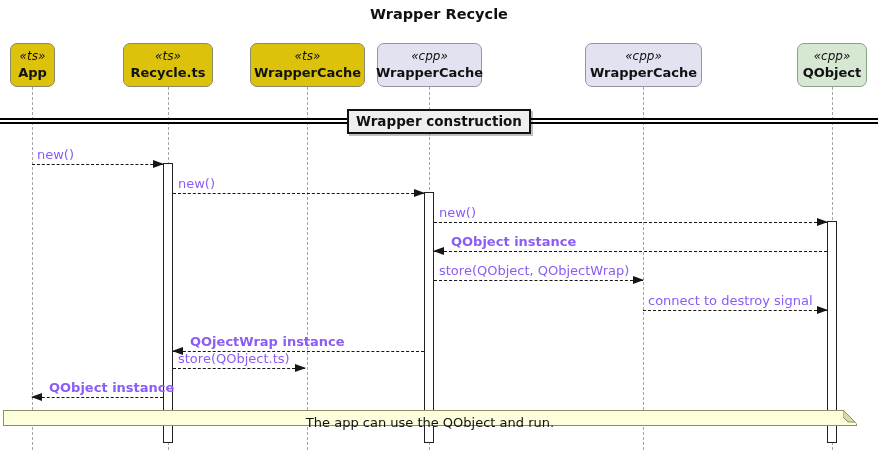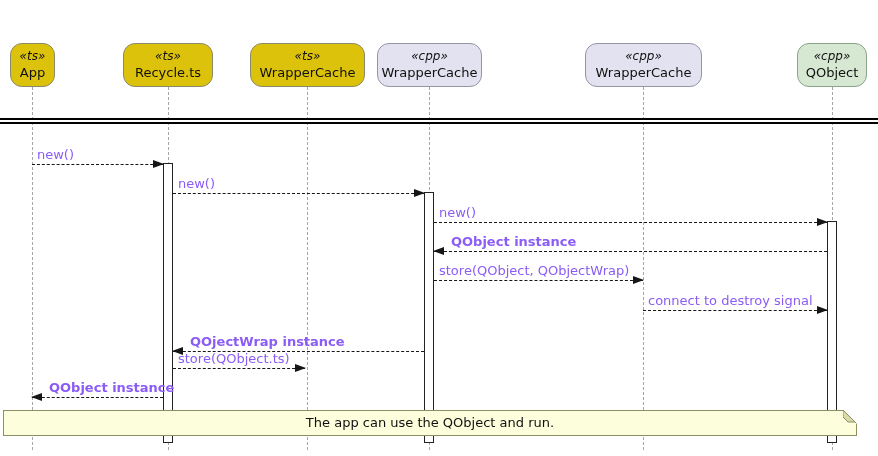--- a/index.html
+++ b/index.html
@@ -11,29 +11,29 @@
   .title {
     position:absolute; left:0; top:6px; width:878px;
     text-align:center; font-weight:bold; font-size:14.5px; z-index:4;
   }
   .lifeline {
     position:absolute; top:87px; height:363px; width:0;
     border-left:1px dashed #a6a6a6; z-index:1;
   }
   .pbox {
     position:absolute; top:43px; height:44px; box-sizing:border-box;
-    border:1px solid #83838d; border-radius:12px; z-index:4;
+    border:1px solid #83838d; border-radius:7px; z-index:4;
     display:flex; flex-direction:column; align-items:center; justify-content:center;
     line-height:1.35; text-align:center;
   }
   .p-ts   { background:var(--ts_fill,#ddc20b); border-color:#8a8a6a; }
   .p-cpp  { background:var(--cpp_fill,#e2e2f0); border-color:#9595a8; }
   .p-obj  { background:var(--qobject_fill,#d6e7d2); border-color:#8aa489; }
   .stereo { font-style:italic; font-size:12px; }
-  .pname  { font-size:13px; }
+  .pname  { font-size:13px;font-weight:bold; }
   .divider-lines {
     position:absolute; left:0; top:118px; width:878px; height:2px;
     border-top:2px solid #000; border-bottom:2px solid #000; z-index:2;
   }
   .divider-label {
     position:absolute; left:347px; top:109px; width:180px; height:21px;
     background:var(--divider_fill,#eeeeee); border:2px solid #111; z-index:4;
     font-weight:bold; font-size:13.5px; text-align:center; line-height:21px;
     box-shadow:2px 2px 0 rgba(0,0,0,0.25);
   }
@@ -50,31 +50,32 @@
   .msg .head { position:absolute; width:0; height:0; top:-5px; }
   .msg.right .head {
     right:-1px; border-left:11px solid #161616;
     border-top:4px solid transparent; border-bottom:4px solid transparent;
   }
   .msg.left .head {
     left:-1px; border-right:11px solid #161616;
     border-top:4px solid transparent; border-bottom:4px solid transparent;
   }
   .note {
-    position:absolute; left:3px; top:410px; width:854px; height:26px; box-sizing:border-box;
+    position:absolute; left:3px; top:410px; width:854px; height:16px; box-sizing:border-box;
     background:var(--note_fill,#fdfedc); border:1px solid #8f8f66; z-index:5;
     font-size:13px; text-align:center; line-height:24px;
   }
   .note-fold { position:absolute; top:-1px; right:-1px; z-index:6; }
 </style>
 </head>
 <body>
 
 <div id="diagram">
 
+  <div class="title">Wrapper Recycle</div>
 
   <div class="lifeline" style="left:32px"></div>
   <div class="lifeline" style="left:168px"></div>
   <div class="lifeline" style="left:307px"></div>
   <div class="lifeline" style="left:429px"></div>
   <div class="lifeline" style="left:643px"></div>
   <div class="lifeline" style="left:832px"></div>
 
   <div class="pbox p-ts" style="left:10px;width:45px">
     <span class="stereo">«ts»</span>
@@ -95,20 +96,21 @@
   <div class="pbox p-cpp" style="left:585px;width:117px">
     <span class="stereo">«cpp»</span>
     <span class="pname">WrapperCache</span>
   </div>
   <div class="pbox p-obj" style="left:797px;width:70px">
     <span class="stereo">«cpp»</span>
     <span class="pname">QObject</span>
   </div>
 
   <div class="divider-lines"></div>
+  <div class="divider-label">Wrapper construction</div>
 
   <div class="bar" style="left:163px;top:163px;height:280px"></div>
   <div class="bar" style="left:424px;top:192px;height:251px"></div>
   <div class="bar" style="left:827px;top:221px;height:222px"></div>
 
   <div class="msg right" style="left:32px;top:164px;width:131px">
     <span class="lbl">new()</span>
     <span class="head"></span>
   </div>
   <div class="msg right" style="left:173px;top:193px;width:251px">

